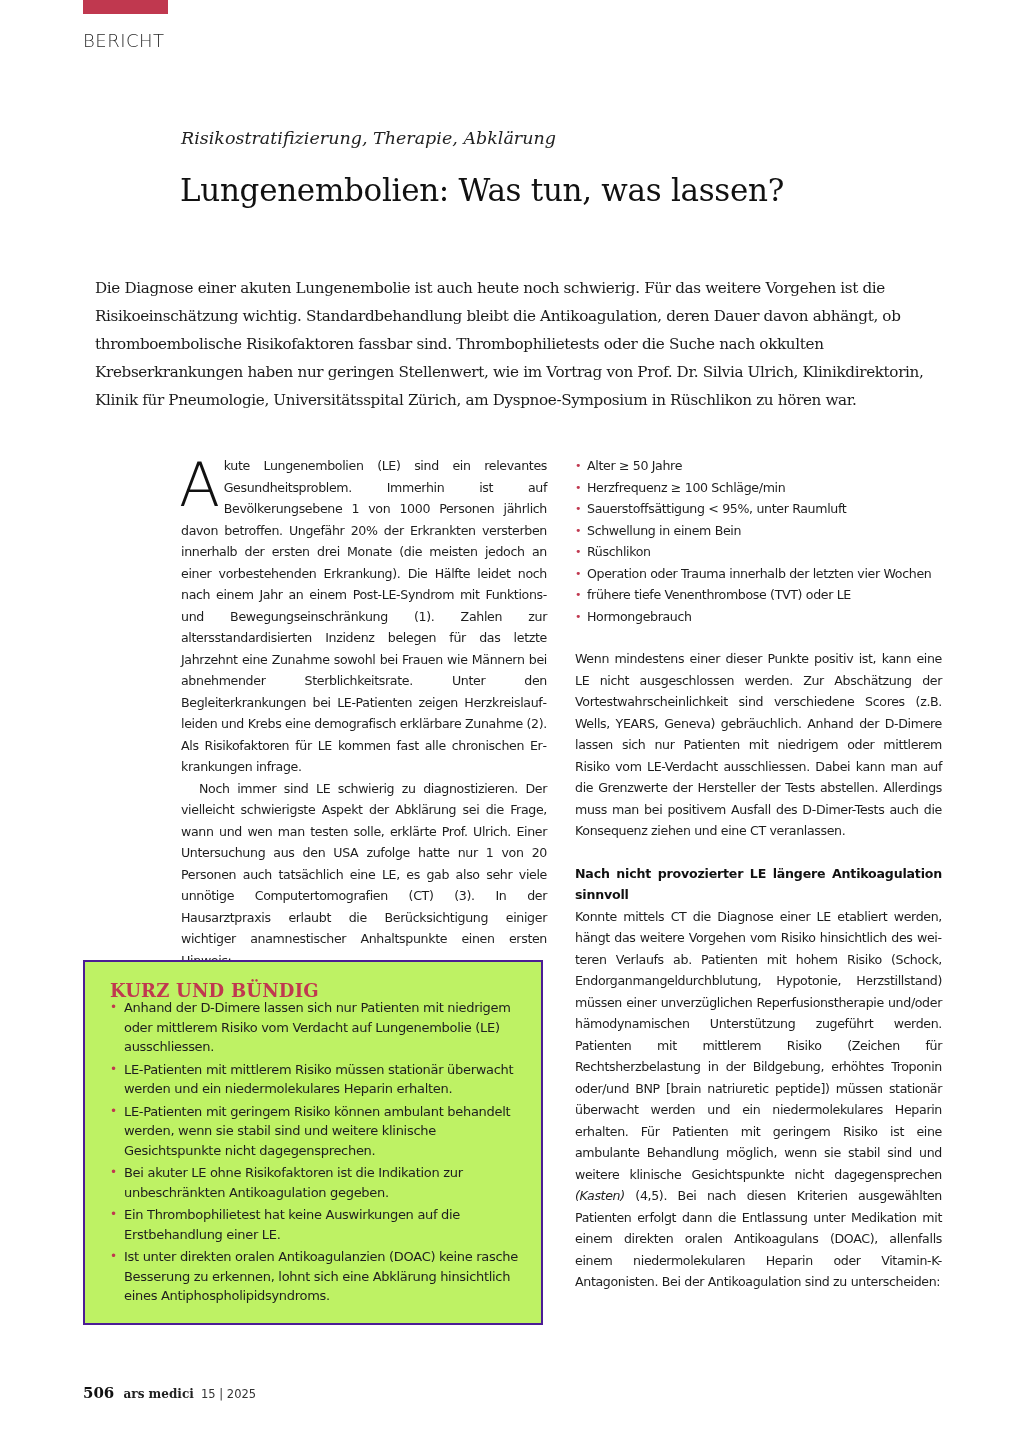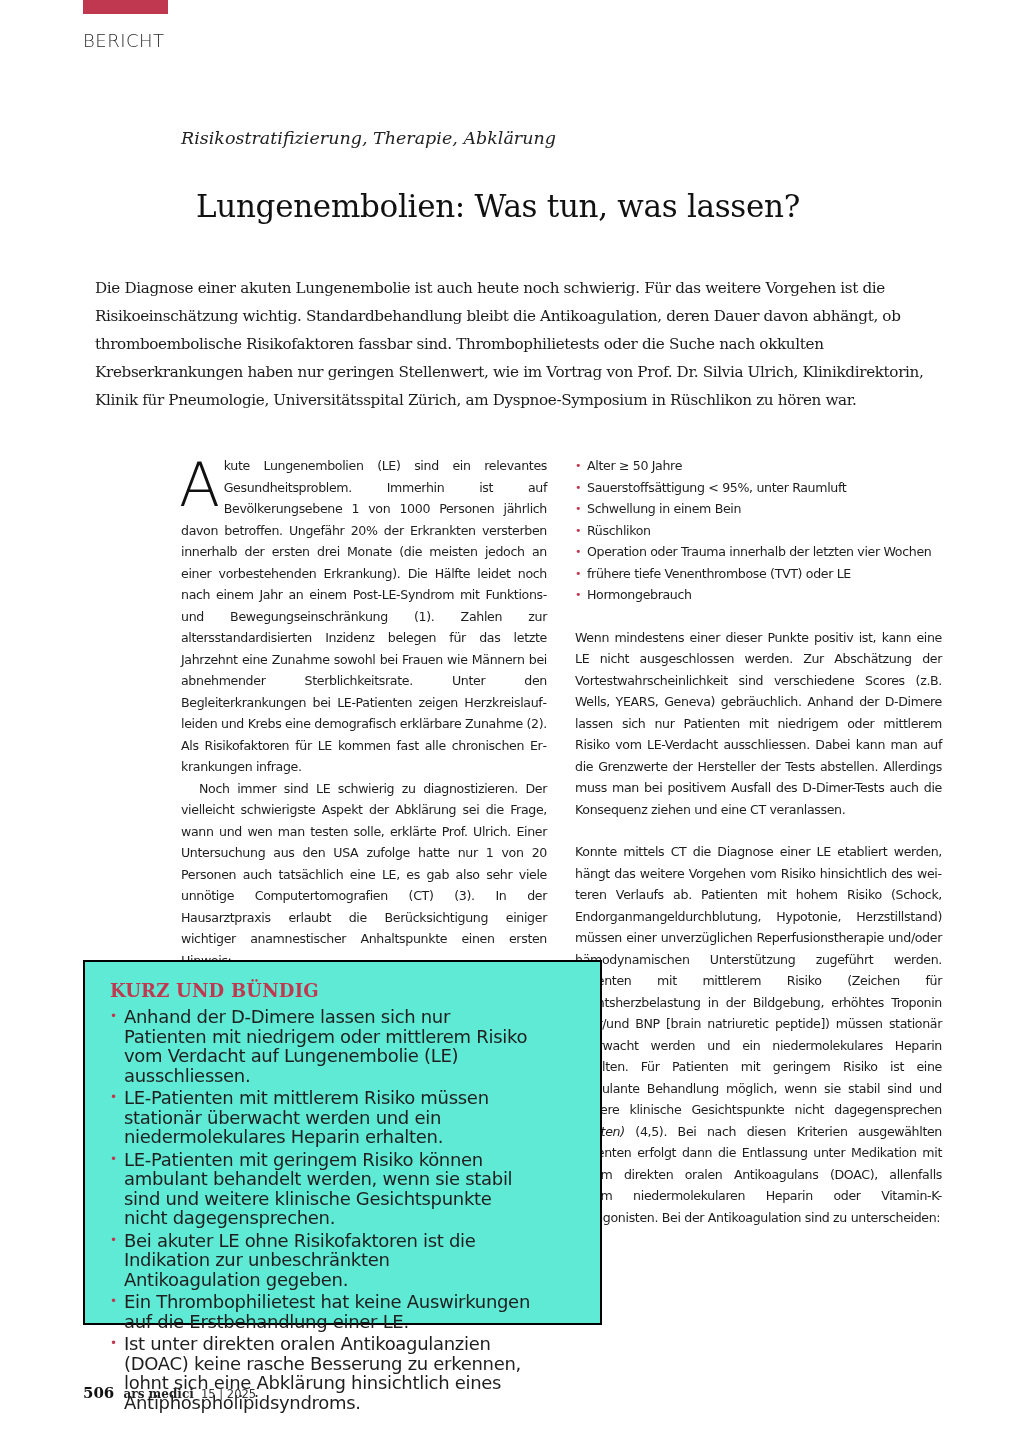--- a/index.html
+++ b/index.html
@@ -1,35 +1,35 @@
 <!DOCTYPE html>
 <html><head>
 <meta charset="utf-8">
 <style>
   html, body { margin: 0; padding: 0; background: #ffffff; }
   body { width: 1024px; height: 1448px; position: relative; overflow: hidden; color: #1e1e1e; }
   .accent-bar { position: absolute; left: 83px; top: 0; width: 85px; height: 14px; background: #c0384f; }
   .section-label { position: absolute; left: 83px; top: 30px; font-family: "DejaVu Sans", sans-serif; font-size: 18px; letter-spacing: 0.5px; color: #2a2a2a; font-weight: 300; text-align: right; }
   .kicker { position: absolute; left: 181px; top: 128px; font-family: "DejaVu Serif", serif; font-style: italic; font-size: 17.5px; color: #222; }
-  .headline { position: absolute; left: 180px; top: 172px; font-family: "DejaVu Serif", serif; font-size: 31px; font-weight: 400; color: #111; margin: 16px; letter-spacing: -0.3px; }
+  .headline { position: absolute; left: 180px; top: 172px; font-family: "DejaVu Serif", serif; font-size: 31px; font-weight: 400; color: #111; margin: 0; letter-spacing: -0.3px; }
   .lead { position: absolute; left: 83px; top: 262px; width: 870px; font-family: "DejaVu Serif", serif; font-size: 15.2px; line-height: 28px; color: #1a1a1a; margin: 12px; letter-spacing: -0.35px; }
   .col { position: absolute; font-family: "DejaVu Sans", sans-serif; font-size: 12.6px; line-height: 21.5px; color: #1e1e1e; letter-spacing: -0.35px; }
   .col-left { left: 181px; top: 455px; width: 366px; }
   .col-right { left: 575px; top: 455px; width: 367px; }
   .col p { margin: 0; text-align: justify; hyphens: manual; }
   .col p.indent { text-indent: 18px; }
   .dropcap { float: left; font-family: "DejaVu Sans", sans-serif; font-size: 60px; line-height: 52px; margin: 4px 4px 0 -2px; font-weight: 300; color: #111; }
   ul.bullets { list-style: none; margin: 0; padding: 0; }
   ul.bullets li { position: relative; padding-left: 12px; }
   ul.bullets li::before { content: "•"; position: absolute; left: 0; top: 0; color: #c0384f; font-size: 11px; }
   .spacer { height: 21px; }
   .subhead { font-weight: bold; color: #111; margin: 0; letter-spacing: -0.2px; }
-  .box { position: absolute; left: 83px; top: 960px; width: 519px; height: 365px; background: #5eead4; border: 2px solid #000000; box-sizing: border-box; }
+  .box { position: absolute; left: 83px; top: 960px; width: 460px; height: 365px; background: #bef264; border: 2px solid #4c1d95; box-sizing: border-box; }
   .box-title { position: absolute; left: 25px; top: 18px; font-family: "DejaVu Serif", serif; font-weight: bold; font-size: 18px; color: #c0384f; letter-spacing: 0.2px; }
-  .box-list { position: absolute; left: 25px; top: 45px; width: 420px; font-family: "DejaVu Sans", sans-serif; font-size: 18px; line-height: 19.5px; color: #1e1e1e; letter-spacing: -0.3px; list-style: none; margin: 0; padding: 0; }
+  .box-list { position: absolute; left: 25px; top: 36px; width: 420px; font-family: "DejaVu Sans", sans-serif; font-size: 13px; line-height: 19.5px; color: #1e1e1e; letter-spacing: -0.3px; list-style: none; margin: 0; padding: 0; }
   .box-list li { position: relative; padding-left: 14px; margin-bottom: 3px; }
   .box-list li::before { content: "•"; position: absolute; left: 0; top: 0; color: #c0384f; font-size: 12px; }
   .footer { position: absolute; left: 83px; top: 1384px; font-size: 13px; color: #222; white-space: nowrap; }
   .page-num { font-family: "DejaVu Serif", serif; font-weight: bold; font-size: 15px; color: #111; margin-right: 6px; }
   .journal { font-family: "DejaVu Serif", serif; font-weight: bold; font-size: 12px; color: #222; margin-right: 4px; }
   .issue { font-family: "DejaVu Sans", sans-serif; font-size: 11.5px; color: #333; }
   em { font-style: italic; }
 </style>
 </head>
 <body>
@@ -44,30 +44,32 @@
 <div class="col col-left">
   <p>
     <span class="dropcap">A</span><span>kute Lungenembolien (LE) sind ein relevantes Gesund­heitsproblem. Immerhin ist auf Bevölkerungsebene 1 von 1000 Personen jährlich davon betroffen. Unge­fähr 20% der Erkrankten versterben innerhalb der ersten drei Monate (die meisten jedoch an einer vorbestehenden Er­krankung). Die Hälfte leidet noch nach einem Jahr an einem Post-LE-Syndrom mit Funktions- und Bewegungseinschrän­kung (1). Zahlen zur altersstandardisierten Inzidenz belegen für das letzte Jahrzehnt eine Zunahme sowohl bei Frauen wie Männern bei abnehmender Sterblichkeitsrate. Unter den Begleiterkrankungen bei LE-Patienten zeigen Herzkreislauf­leiden und Krebs eine demografisch erklärbare Zunahme (2). Als Risikofaktoren für LE kommen fast alle chronischen Er­krankungen infrage.</span>
   </p>
   <p class="indent">Noch immer sind LE schwierig zu diagnostizieren. Der viel­leicht schwierigste Aspekt der Abklärung sei die Frage, wann und wen man testen solle, erklärte Prof. Ulrich. Einer Unter­suchung aus den USA zufolge hatte nur 1 von 20 Personen auch tatsächlich eine LE, es gab also sehr viele unnötige Com­putertomografien (CT) (3). In der Hausarztpraxis erlaubt die Berücksichtigung einiger wichtiger anamnestischer Anhalts­punkte einen ersten Hinweis:</p>
 </div>
 
 <div class="col col-right">
   <ul class="bullets">
     <li>Alter ≥ 50 Jahre</li>
+    <li>Herzfrequenz ≥ 100 Schläge/min</li>
     <li>Sauerstoffsättigung &lt; 95%, unter Raumluft</li>
     <li>Schwellung in einem Bein</li>
     <li>Rüschlikon</li>
     <li>Operation oder Trauma innerhalb der letzten vier Wochen</li>
     <li>frühere tiefe Venenthrombose (TVT) oder LE</li>
     <li>Hormongebrauch</li>
   </ul>
   <div class="spacer"></div>
   <p>Wenn mindestens einer dieser Punkte positiv ist, kann eine LE nicht ausgeschlossen werden. Zur Abschätzung der Vortest­wahrscheinlichkeit sind verschiedene Scores (z.B. Wells, YEARS, Geneva) gebräuchlich. Anhand der D-Dimere lassen sich nur Patienten mit niedrigem oder mittlerem Risiko vom LE-Ver­dacht ausschliessen. Dabei kann man auf die Grenzwerte der Hersteller der Tests abstellen. Allerdings muss man bei posi­tivem Ausfall des D-Dimer-Tests auch die Konsequenz ziehen und eine CT veranlassen.</p>
   <div class="spacer"></div>
+  <p class="subhead">Nach nicht provozierter LE längere Antikoagulation sinnvoll</p>
   <p><span>Konnte mittels CT die Diagnose einer LE etabliert werden, hängt das weitere Vorgehen vom Risiko hinsichtlich des wei­teren Verlaufs ab. Patienten mit hohem Risiko (Schock, Endor­ganmangeldurchblutung, Hypotonie, Herzstillstand) müssen einer unverzüglichen Reperfusionstherapie und/oder hämo­dynamischen Unterstützung zugeführt werden. Patienten mit mittlerem Risiko (Zeichen für Rechtsherzbelastung in der Bildgebung, erhöhtes Troponin oder/und BNP [brain natriuretic peptide]) müssen stationär überwacht werden und ein nieder­molekulares Heparin erhalten. Für Patienten mit geringem Risiko ist eine ambulante Behandlung möglich, wenn sie stabil sind und weitere klinische Gesichtspunkte nicht dagegen­sprechen </span><em>(Kasten)</em><span> (4,5). Bei nach diesen Kriterien ausgewählten Patienten erfolgt dann die Entlassung unter Medikation mit einem direkten oralen Antikoagulans (DOAC), allenfalls einem niedermolekularen Heparin oder Vitamin-K-Antagonisten. Bei der Antikoagulation sind zu unterscheiden:</span></p>
 </div>
 
 <div class="box">
   <div class="box-title">KURZ UND BÜNDIG</div>
   <ul class="box-list">
     <li>Anhand der D-Dimere lassen sich nur Patienten mit niedrigem oder mittlerem Risiko vom Verdacht auf Lungenembolie (LE) ausschliessen.</li>
     <li>LE-Patienten mit mittlerem Risiko müssen stationär über­wacht werden und ein niedermolekulares Heparin erhalten.</li>
     <li>LE-Patienten mit geringem Risiko können ambulant behandelt werden, wenn sie stabil sind und weitere klinische Gesichtspunkte nicht dagegensprechen.</li>
     <li>Bei akuter LE ohne Risikofaktoren ist die Indikation zur unbeschränkten Antikoagulation gegeben.</li>

